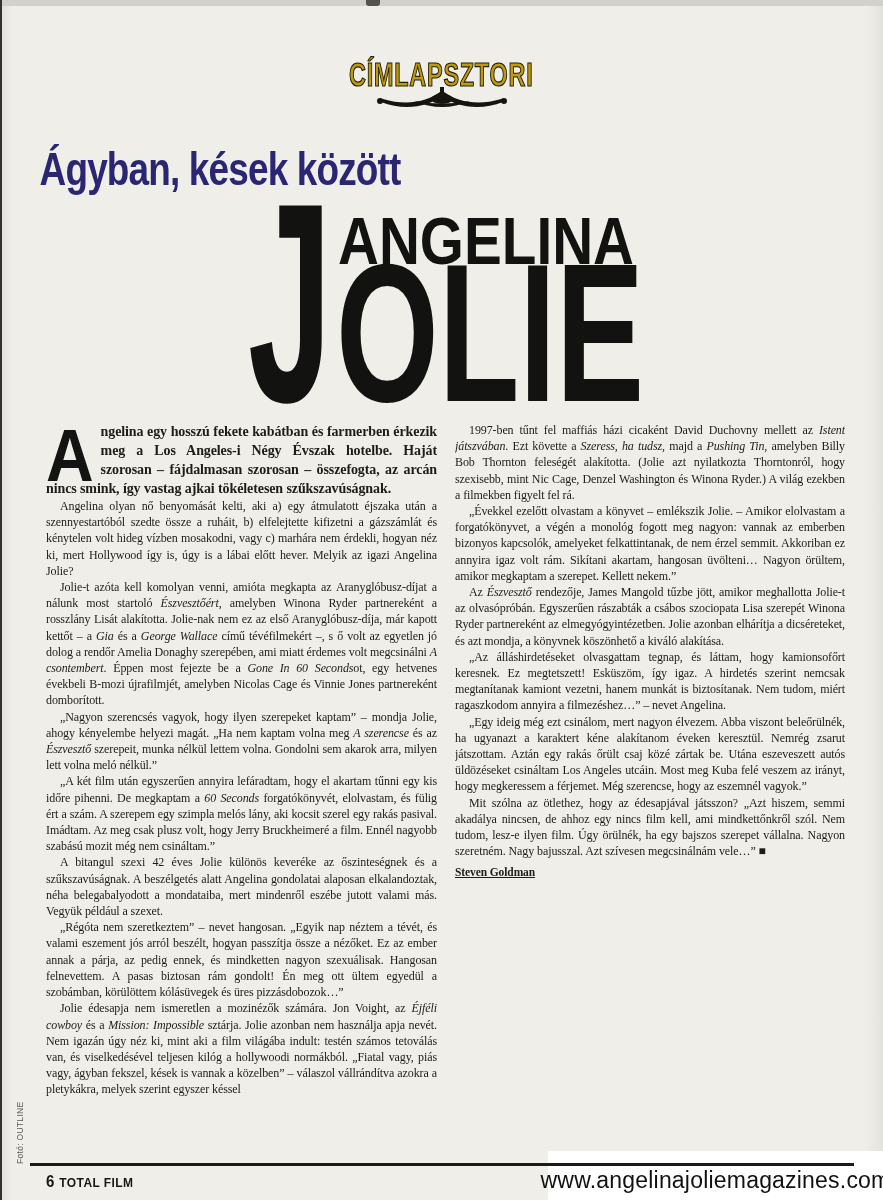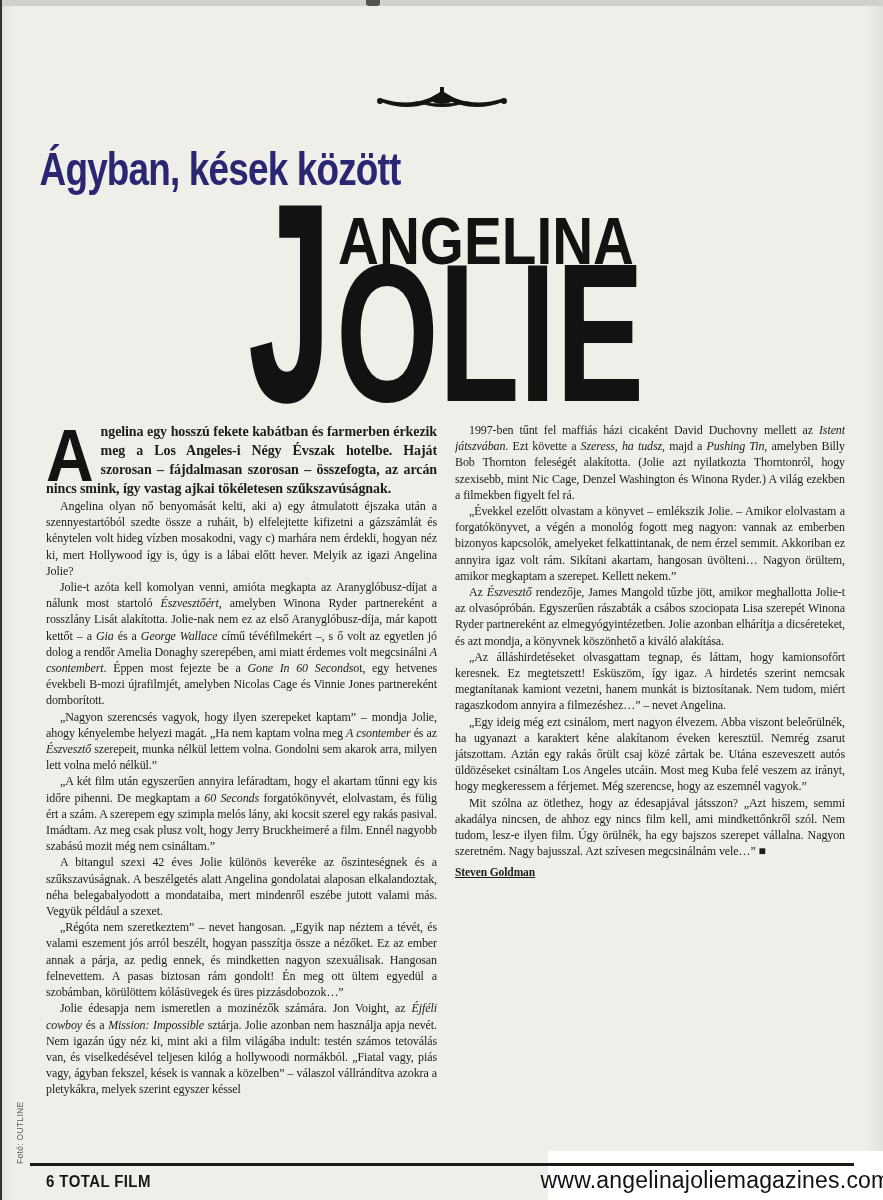--- a/index.html
+++ b/index.html
@@ -57,21 +57,21 @@
   .byline { margin-top:5px; font-weight:bold; font-size:11.5px; text-indent:0;text-decoration:underline; }
 
   
   .footer-rule { position:absolute; left:30px; top:1163px; width:824px; height:3px; background:#1b1a17; z-index:3; }
   .pagenum {
     position:absolute; left:46px; top:1172px; z-index:3;
     font-family:"Liberation Sans", sans-serif; font-weight:bold; color:#181713;
     display:flex; align-items:baseline; gap:5px; transform:scaleY(1.05); transform-origin:left top;
   }
   .pagenum .num { font-size:15px; }
-  .pagenum .mag { font-size:15px; letter-spacing:0.4px; }
+  .pagenum .mag { font-size:12px; letter-spacing:0.4px; }
   .watermark-box {
     position:absolute; left:548px; top:1151px; width:335px; height:49px;
     background:#ffffff; z-index:2; display:flex; align-items:center; justify-content:center;
     padding-top:10px;
   }
   .watermark-url {
     font-family:"Liberation Sans", sans-serif; font-size:23px; color:#111;
     letter-spacing:0.2px; white-space:nowrap;
   }
   .photo-credit {
@@ -83,20 +83,23 @@
 </style>
 </head>
 <body>
 
 <div class="page">
 
   <div class="scan-top"></div>
   <div class="scan-mark"></div>
   <div class="scan-left"></div>
 
+  <div class="kicker-wrap">
+    <span class="kicker">CÍMLAPSZTORI</span>
+  </div>
 
   <div class="flourish-wrap">
     <svg class="flourish" width="160" height="28" viewBox="0 0 160 28">
       <path d="M80,10 C66,21 42,25 19,16 C16,15 17,12 21,13 C44,20 64,16 78,6 Z" fill="#15140f"></path>
       <path d="M80,10 C94,21 118,25 141,16 C144,15 143,12 139,13 C116,20 96,16 82,6 Z" fill="#15140f"></path>
       <path d="M52,15 Q80,27 108,15 Q80,20 52,15 Z" fill="#15140f"></path>
       <ellipse cx="80" cy="13" rx="11" ry="5" fill="#15140f"></ellipse>
       <circle cx="18" cy="15" r="3" fill="#15140f"></circle>
       <circle cx="142" cy="15" r="3" fill="#15140f"></circle>
       <rect x="78" y="1" width="4" height="7" fill="#15140f"></rect>
@@ -110,21 +113,21 @@
   <svg class="masthead" width="420" height="214" viewBox="0 0 420 214">
     <text x="8" y="207" font-size="284" textLength="84" lengthAdjust="spacingAndGlyphs">J</text>
     <text x="98" y="70" font-size="66" textLength="296" lengthAdjust="spacingAndGlyphs">ANGELINA</text>
     <text x="96" y="207" font-size="196" textLength="308" lengthAdjust="spacingAndGlyphs">OLIE</text>
   </svg>
 
   <div class="col col-left">
     <p class="lead"><span class="dropcap">A</span><span><span>ngelina egy hosszú fekete kabátban és farmerben érkezik meg a Los Angeles-i Négy Évszak hotelbe. Haját szorosan – fájdalmasan szorosan – összefogta, az arcán nincs smink, így vastag ajkai tökéletesen szűkszavúságnak.</span></span></p>
     <p class="para"><span>Angelina olyan nő benyomását kelti, aki a) egy átmulatott éjszaka után a szennyestartóból szedte össze a ruháit, b) elfelejtette kifizetni a gázszámlát és kénytelen volt hideg vízben mosakodni, vagy c) marhára nem érdekli, hogyan néz ki, mert Hollywood így is, úgy is a lábai előtt hever. Melyik az igazi Angelina Jolie?</span></p>
     <p class="para"><span>Jolie-t azóta kell komolyan venni, amióta megkapta az Aranyglóbusz-díjat a nálunk most startoló </span><span class="it">Észvesztőért</span><span>, amelyben Winona Ryder partnereként a rosszlány Lisát alakította. Jolie-nak nem ez az első Aranyglóbusz-díja, már kapott kettőt – a </span><span class="it">Gia</span><span> és a </span><span class="it">George Wallace</span><span> című tévéfilmekért –, s ő volt az egyetlen jó dolog a rendőr Amelia Donaghy szerepében, ami miatt érdemes volt megcsinálni </span><span class="it">A csontembert</span><span>. Éppen most fejezte be a </span><span class="it">Gone In 60 Seconds</span><span>ot, egy hetvenes évekbeli B-mozi újrafilmjét, amelyben Nicolas Cage és Vinnie Jones partnereként domborított.</span></p>
-    <p class="para"><span>„Nagyon szerencsés vagyok, hogy ilyen szerepeket kaptam” – mondja Jolie, ahogy kényelembe helyezi magát. „Ha nem kaptam volna meg </span><span class="it">A csontember</span><span> és az </span><span class="it">Észvesztő</span><span> szerepeit, munka nélkül lettem volna. Gondolni sem akarok arra, milyen lett volna meló nélkül.”</span></p>
+    <p class="para"><span>„Nagyon szerencsés vagyok, hogy ilyen szerepeket kaptam” – mondja Jolie, ahogy kényelembe helyezi magát. „Ha nem kaptam volna meg </span><span class="it">A szerencse</span><span> és az </span><span class="it">Észvesztő</span><span> szerepeit, munka nélkül lettem volna. Gondolni sem akarok arra, milyen lett volna meló nélkül.”</span></p>
     <p class="para"><span>„A két film után egyszerűen annyira lefáradtam, hogy el akartam tűnni egy kis időre pihenni. De megkaptam a </span><span class="it">60 Seconds</span><span> forgatókönyvét, elolvastam, és fülig ért a szám. A szerepem egy szimpla melós lány, aki kocsit szerel egy rakás pasival. Imádtam. Az meg csak plusz volt, hogy Jerry Bruckheimeré a film. Ennél nagyobb szabású mozit még nem csináltam.”</span></p>
     <p class="para"><span>A bitangul szexi 42 éves Jolie különös keveréke az őszinteségnek és a szűkszavúságnak. A beszélgetés alatt Angelina gondolatai alaposan elkalandoztak, néha belegabalyodott a mondataiba, mert mindenről eszébe jutott valami más. Vegyük például a szexet.</span></p>
     <p class="para"><span>„Régóta nem szeretkeztem” – nevet hangosan. „Egyik nap néztem a tévét, és valami eszement jós arról beszélt, hogyan passzítja össze a nézőket. Ez az ember annak a párja, az pedig ennek, és mindketten nagyon szexuálisak. Hangosan felnevettem. A pasas biztosan rám gondolt! Én meg ott ültem egyedül a szobámban, körülöttem kólásüvegek és üres pizzásdobozok…”</span></p>
     <p class="para"><span>Jolie édesapja nem ismeretlen a mozinézők számára. Jon Voight, az </span><span class="it">Éjféli cowboy</span><span> és a </span><span class="it">Mission: Impossible</span><span> sztárja. Jolie azonban nem használja apja nevét. Nem igazán úgy néz ki, mint aki a film világába indult: testén számos tetoválás van, és viselkedésével teljesen kilóg a hollywoodi normákból. „Fiatal vagy, piás vagy, ágyban fekszel, kések is vannak a közelben” – válaszol vállrándítva azokra a pletykákra, melyek szerint egyszer késsel</span></p>
   </div>
 
   <div class="col col-right">
     <p class="para"><span>1997-ben tűnt fel maffiás házi cicaként David Duchovny mellett az </span><span class="it">Istent játszvában</span><span>. Ezt követte a </span><span class="it">Szeress, ha tudsz</span><span>, majd a </span><span class="it">Pushing Tin</span><span>, amelyben Billy Bob Thornton feleségét alakította. (Jolie azt nyilatkozta Thorntonról, hogy szexisebb, mint Nic Cage, Denzel Washington és Winona Ryder.) A világ ezekben a filmekben figyelt fel rá.</span></p>
     <p class="para"><span>„Évekkel ezelőtt olvastam a könyvet – emlékszik Jolie. – Amikor elolvastam a forgatókönyvet, a végén a monológ fogott meg nagyon: vannak az emberben bizonyos kapcsolók, amelyeket felkattintanak, de nem érzel semmit. Akkoriban ez annyira igaz volt rám. Sikítani akartam, hangosan üvölteni… Nagyon örültem, amikor megkaptam a szerepet. Kellett nekem.”</span></p>
     <p class="para"><span>Az </span><span class="it">Észvesztő</span><span> rendezője, James Mangold tűzbe jött, amikor meghallotta Jolie-t az olvasópróbán. Egyszerűen rászabták a csábos szociopata Lisa szerepét Winona Ryder partnereként az elmegyógyintézetben. Jolie azonban elhárítja a dicséreteket, és azt mondja, a könyvnek köszönhető a kiváló alakítása.</span></p>

